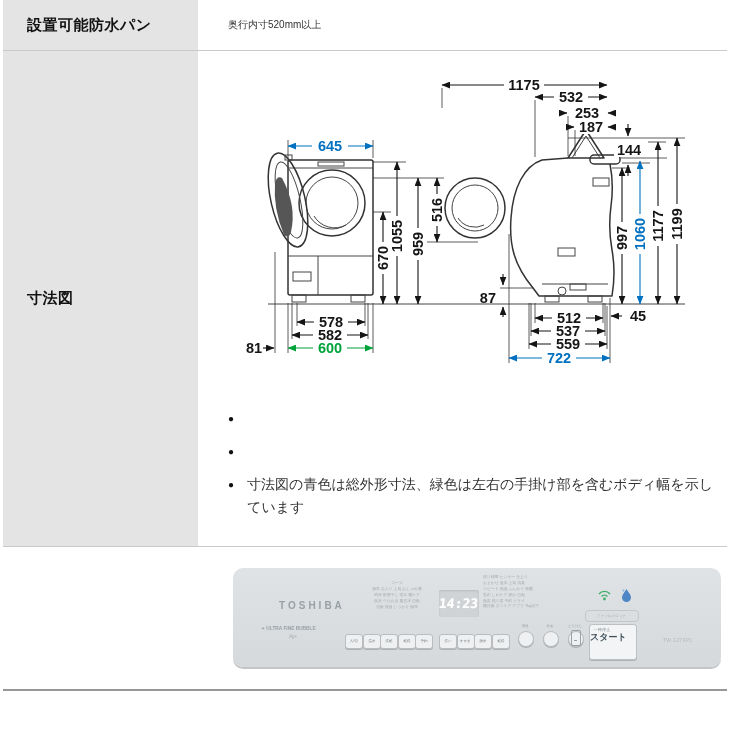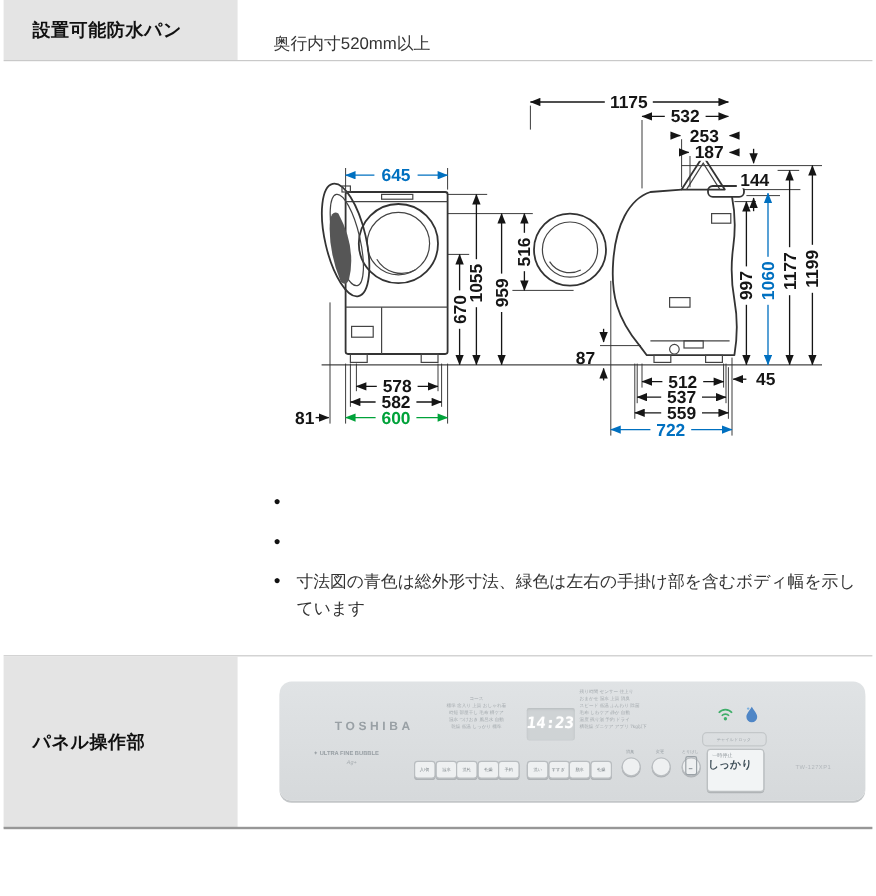--- a/index.html
+++ b/index.html
@@ -2,21 +2,21 @@
 <html><head>
 <meta charset="utf-8">
 <style>
   html,body{margin:0;padding:0;background:#fff;}
   body{font-family:"Liberation Sans","DejaVu Sans",sans-serif;}
   #page{position:relative;width:730px;height:747px;background:#fff;overflow:hidden;}
   .label-cell{position:absolute;left:3px;width:195px;background:#e4e4e4;display:flex;align-items:center;}
   .label-cell span{font-weight:bold;font-size:15px;color:#111;padding-left:24px;letter-spacing:.5px;}
   .divider{position:absolute;left:3px;width:724px;height:1px;background:#c9c9c9;}
   .bottom-border{position:absolute;left:3px;width:724px;height:2px;background:#979797;}
-  .row1-value{position:absolute;left:228px;top:12px;height:50px;display:flex;align-items:center;font-size:14px;color:#333;}
+  .row1-value{position:absolute;left:228px;top:0;height:50px;display:flex;align-items:center;font-size:10px;color:#333;}
   .notes{position:absolute;left:228px;top:407px;width:486px;display:flex;flex-direction:column;gap:10px;}
   .note{display:flex;font-size:14px;color:#333;line-height:1.65;}
   .note .dot{font-size:10px;margin-right:13px;line-height:23px;color:#111;}
   
   svg text{font-family:"Liberation Sans","DejaVu Sans",sans-serif;font-weight:bold;font-size:14.5px;fill:#151515;}
   .m{stroke:#333;stroke-width:1.5;fill:none;stroke-linejoin:round;}
   .m2{stroke:#444;stroke-width:1;fill:none;}
   .dl{stroke:#151515;stroke-width:1.1;fill:none;}
   .dlb{stroke:#0070c0;stroke-width:1.1;fill:none;}
   .dlg{stroke:#00a23a;stroke-width:1.1;fill:none;}
@@ -59,20 +59,23 @@
 <body>
 
 <div id="page">
 
   <div class="label-cell" style="top:0;height:50px;">
     <span>設置可能防水パン</span>
   </div>
   <div class="row1-value">奥行内寸520mm以上</div>
   <div class="divider" style="top:50px;"></div>
 
+  <div class="label-cell" style="top:51px;height:495px;">
+    <span>寸法図</span>
+  </div>
 
   <svg width="500" height="335" viewBox="0 0 500 335" style="position:absolute;left:230px;top:60px;">
     <defs>
       <marker id="mk" viewBox="0 0 10 8" markerWidth="9" markerHeight="7" refX="9.5" refY="4" orient="auto-start-reverse" markerUnits="userSpaceOnUse">
           <path d="M0,0 L10,4 L0,8 z" fill="#151515"></path>
         </marker>
       <marker id="mkb" viewBox="0 0 10 8" markerWidth="9" markerHeight="7" refX="9.5" refY="4" orient="auto-start-reverse" markerUnits="userSpaceOnUse">
           <path d="M0,0 L10,4 L0,8 z" fill="#0070c0"></path>
         </marker>
       <marker id="mkg" viewBox="0 0 10 8" markerWidth="9" markerHeight="7" refX="9.5" refY="4" orient="auto-start-reverse" markerUnits="userSpaceOnUse">
@@ -260,23 +263,20 @@
         <span class="dot">●</span>
       </div>
     <div class="note">
         <span class="dot">●</span>
         <span>寸法図の青色は総外形寸法、緑色は左右の手掛け部を含むボディ幅を示しています</span>
       </div>
   </div>
 
   <div class="divider" style="top:546px;"></div>
 
-  <div class="label-cell" style="top:547px;height:143px;">
-    <span>パネル操作部</span>
-  </div>
 
   <div id="panel">
     <div class="brand">TOSHIBA</div>
     <div class="ufb">✦ ULTRA FINE BUBBLE</div>
     <div class="ufb-sub">Ag+</div>
     <div class="micro left">コース
 標準  念入り  上質  おしゃれ着
 時短  部屋干し  毛布  槽ケア
 温水  つけおき  風呂水  自動
 乾燥  低温  しっかり  標準</div>
@@ -336,21 +336,21 @@
     <div class="rlabel" style="left:330px;">とりけし</div>
     <div class="rbtn" style="left:285px;"></div>
     <div class="rbtn" style="left:310px;"></div>
     <div class="rbtn" style="left:335px;"></div>
 
     <div class="phone">
         <i></i>
       </div>
 
     <div class="start">
-      <span class="s1">しっかり</span>
+      <span class="s1">スタート</span>
       <span class="s2">一時停止</span>
     </div>
 
     <div class="model">TW-127XP1</div>
   </div>
 
   <div class="bottom-border" style="top:689px;"></div>
 </div>
 
 </body></html>

